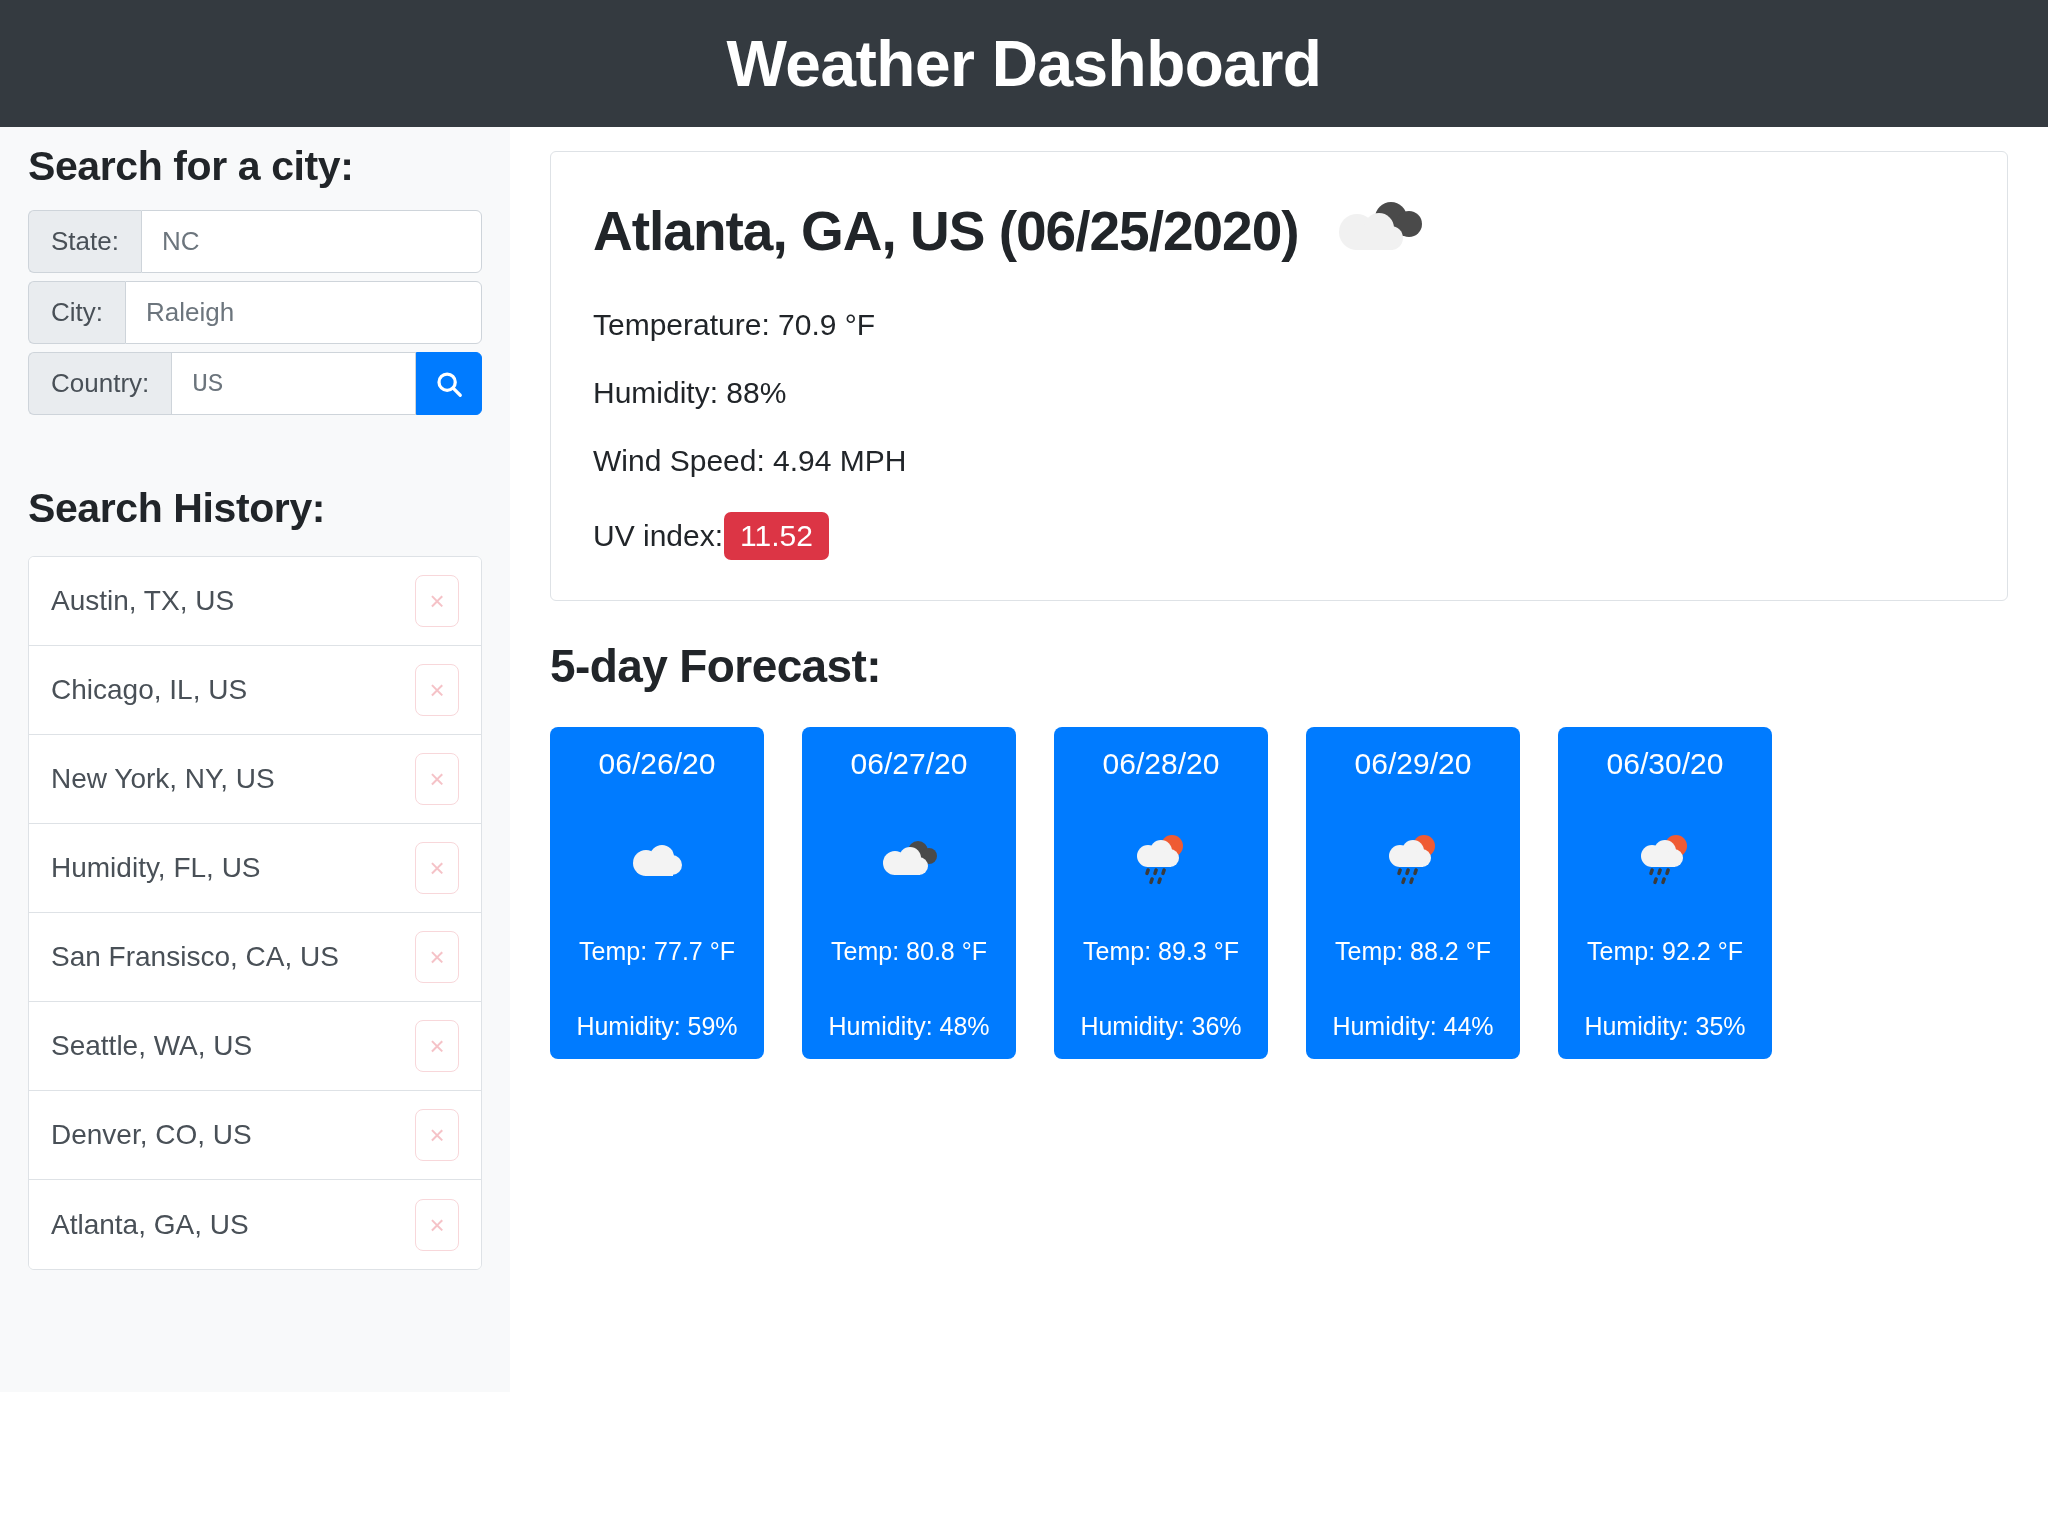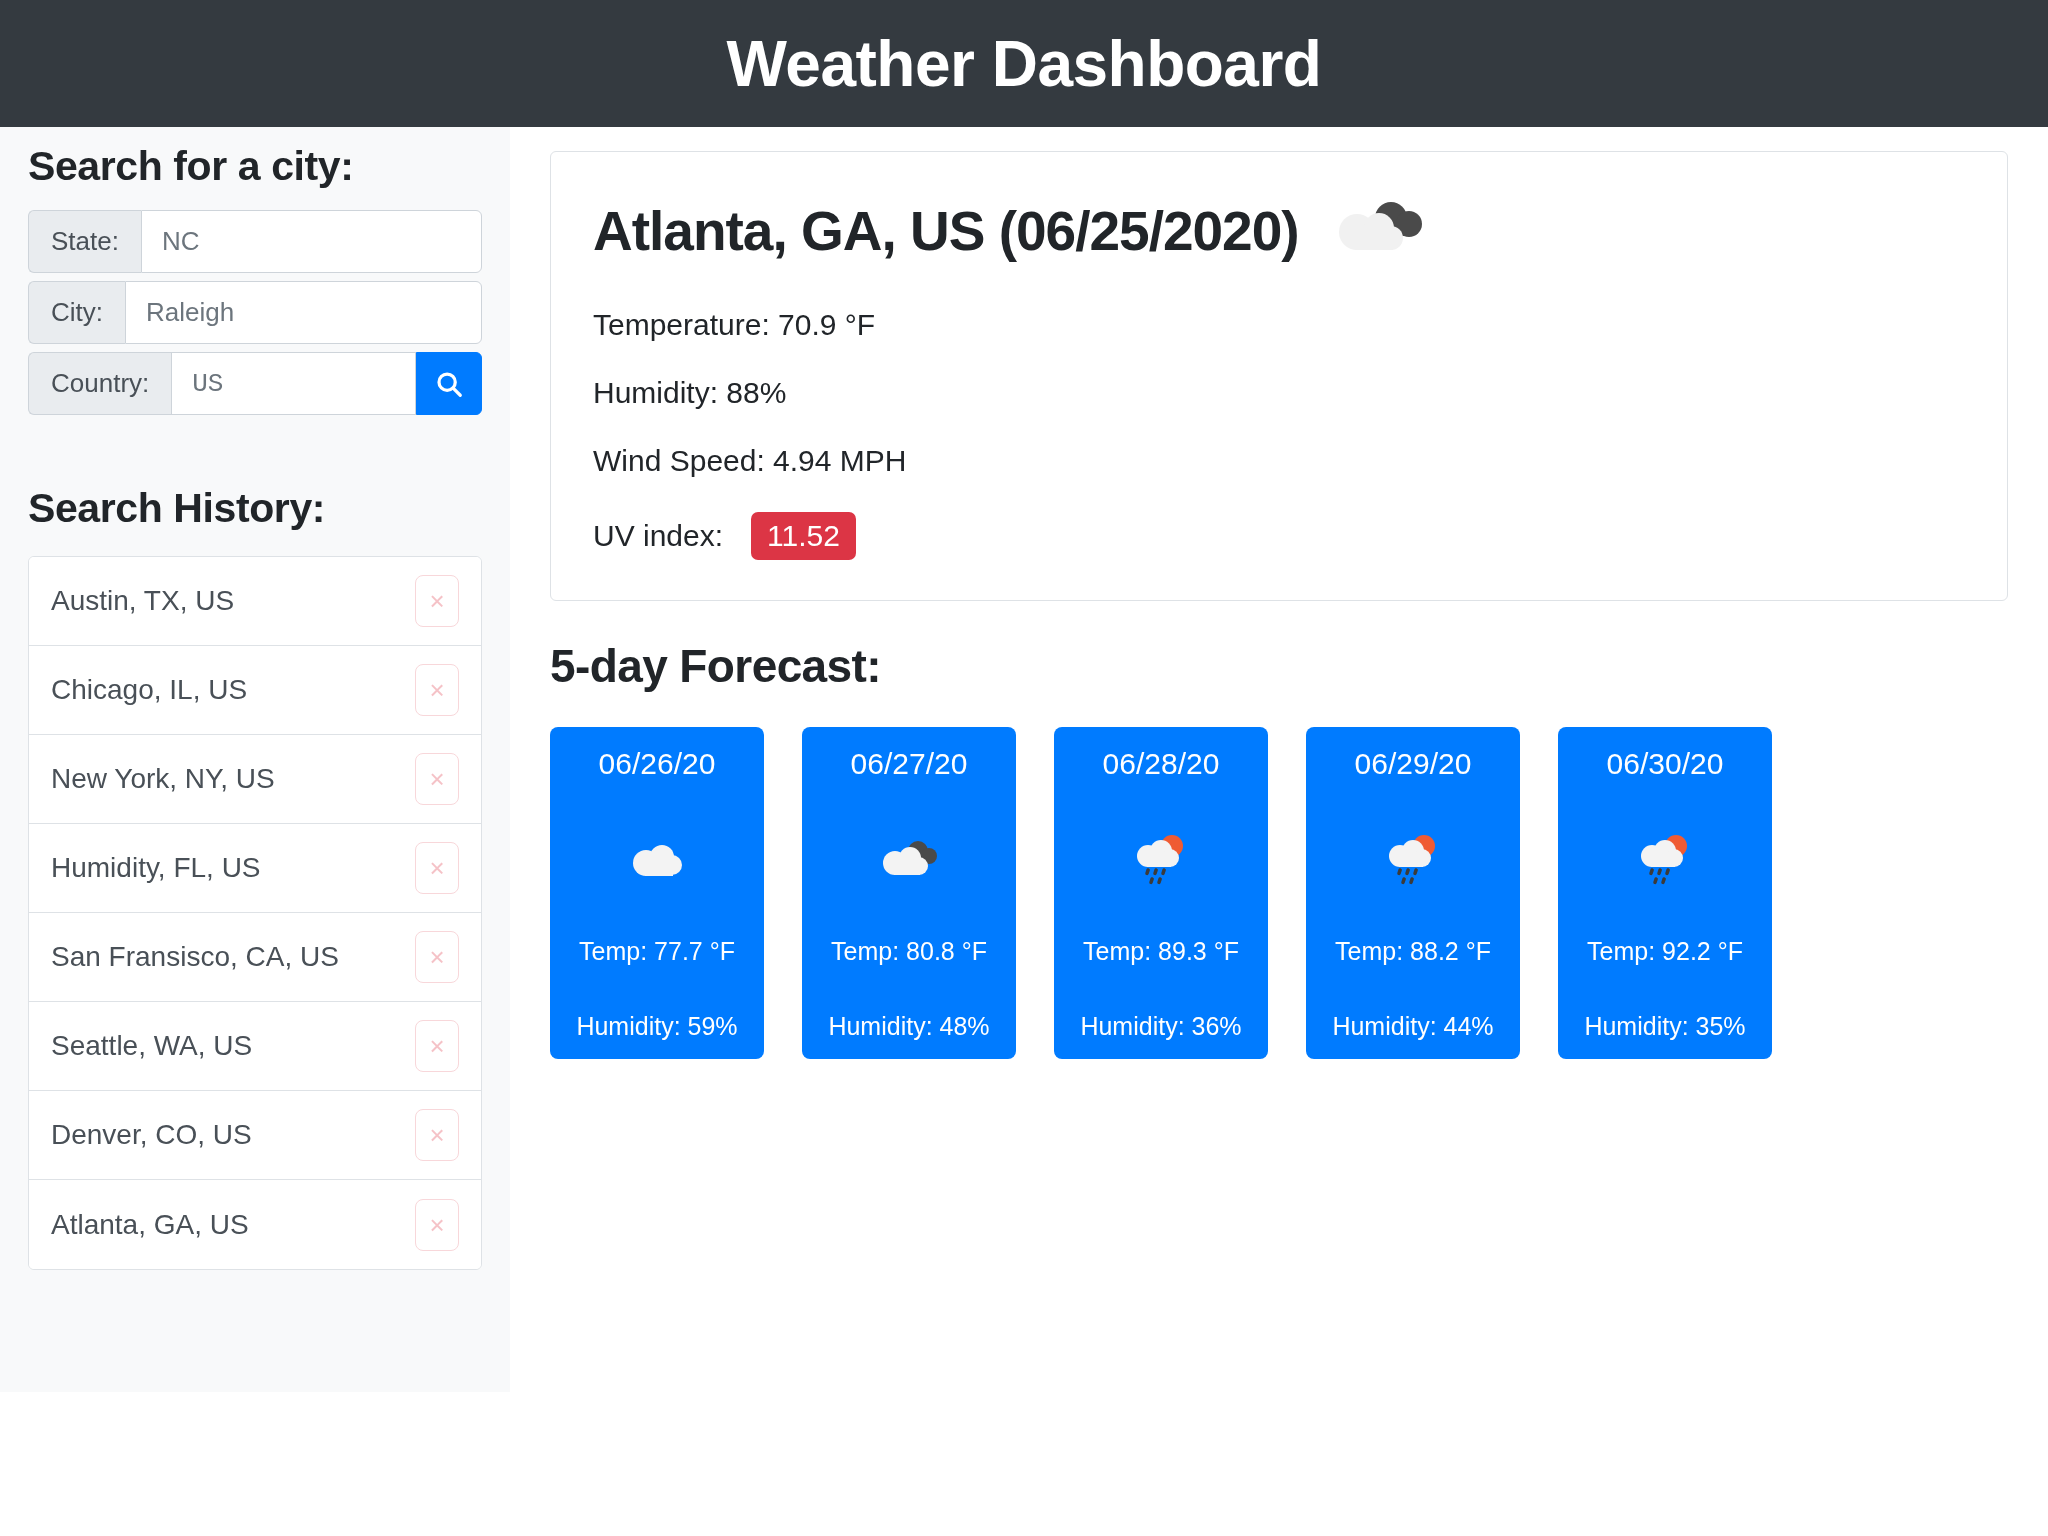--- a/index.html
+++ b/index.html
@@ -164,21 +164,21 @@
     letter-spacing: -1px;
   }
   .weather-stat {
     font-size: 30px;
     color: #212529;
     margin-bottom: 34px;
   }
   .uv-row {
     display: flex;
     align-items: center;
-    gap: 28px;
+    gap: 1px;
   }
   .uv-label { font-size: 30px; color: #212529; }
   .uv-badge {
     background: #dc3545;
     color: #ffffff;
     font-size: 30px;
     padding: 9px 16px;
     border-radius: 7px;
     line-height: 1;
   }

